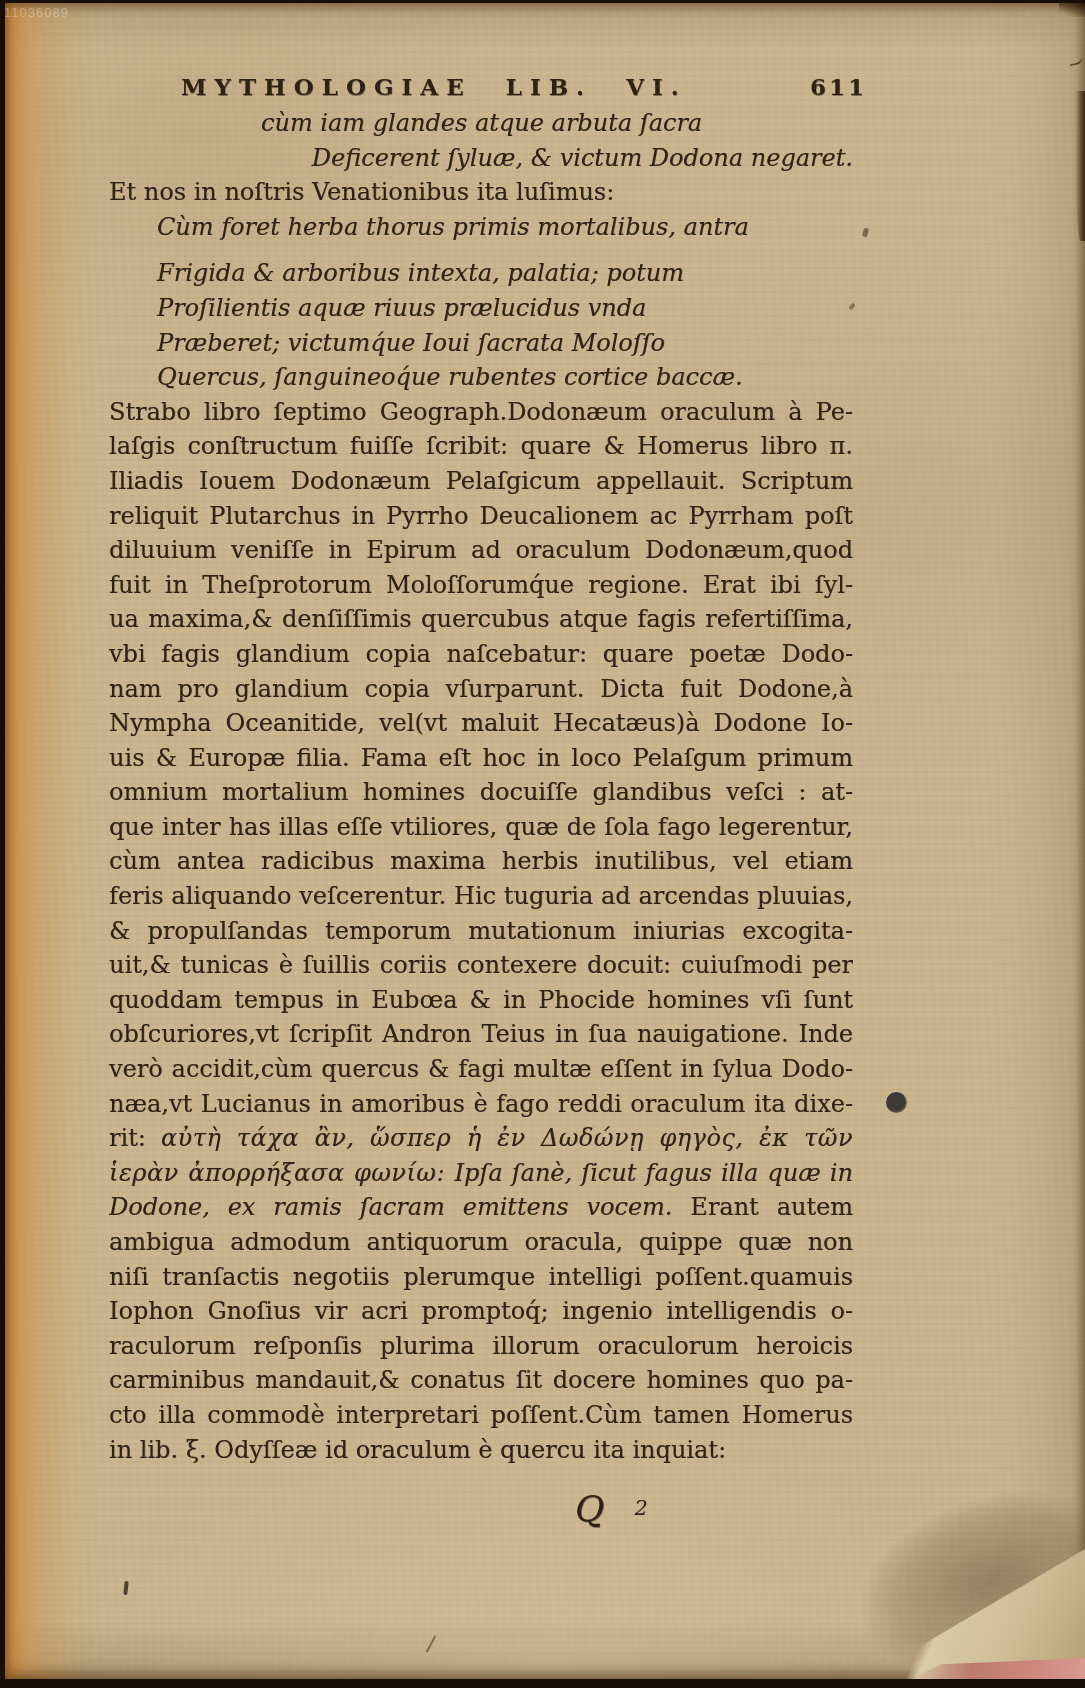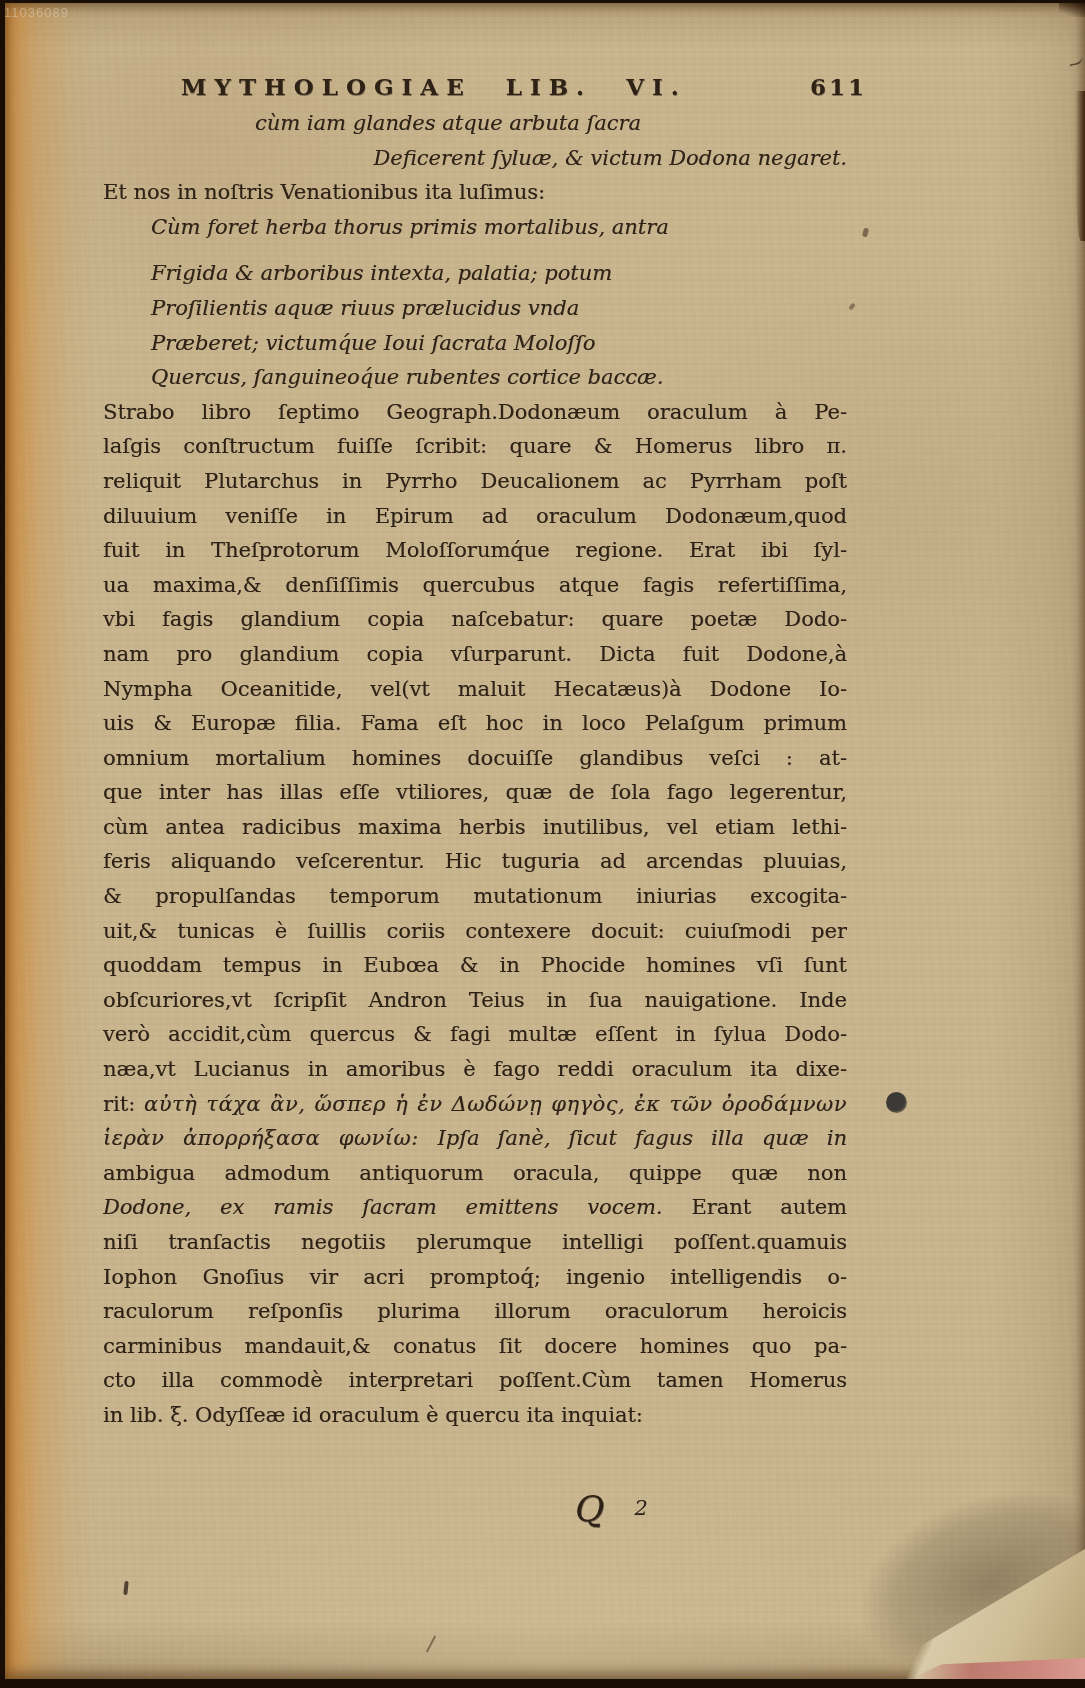--- a/index.html
+++ b/index.html
@@ -51,22 +51,22 @@
   
   .header-row{position:absolute;left:88px;top:70px;width:760px;height:34px;
     color:#2e2217;}
   .header-title{position:absolute;left:88px;top:0;
     font-size:23px;font-weight:bold;letter-spacing:8px;word-spacing:18px;
     text-shadow:0.5px 0.5px 0 rgba(46,34,23,0.45);}
   .header-page{position:absolute;right:-14px;top:0;
     font-size:23px;font-weight:bold;letter-spacing:3px;
     text-shadow:0.5px 0.5px 0 rgba(46,34,23,0.45);}
   .text-column{
-    position:absolute;left:98px;top:103px;width:744px;
-    font-size:21px;line-height:34.6px;color:#2e2217;
+    position:absolute;left:104px;top:103px;width:744px;
+    font-size:24px;line-height:34.6px;color:#2e2217;
     text-shadow:0.4px 0.4px 0 rgba(46,34,23,0.42);
   }
   .line{height:34.6px;overflow:visible;white-space:nowrap;}
   .line.j{white-space:normal;text-align:justify;text-align-last:justify;height:34.6px;overflow:hidden;}
   .seg-i{font-style:italic;}
   .seg-g{font-style:italic;letter-spacing:0.5px;}
   .seg-r{font-style:normal;}
   
   .signature{position:absolute;left:570px;top:1444px;width:160px;color:#2e2217;margin-top:41px;}
   .sig-q{font-size:36px;font-style:italic;text-shadow:0.5px 0.5px 0 rgba(46,34,23,0.5);}
@@ -101,42 +101,43 @@
       <div class="line" style="padding-left: 152px;"><span class="seg-i">cùm iam glandes atque arbuta ſacra</span></div>
       <div class="line" style="padding-left: 16px; text-align: right;"><span class="seg-i">Deficerent ſyluæ, &amp; victum Dodona negaret.</span></div>
       <div class="line"><span class="seg-r">Et nos in noſtris Venationibus ita luſimus:</span></div>
       <div class="line" style="padding-left: 48px;"><span class="seg-i">Cùm foret herba thorus primis mortalibus, antra</span></div>
       <div class="line" style="padding-left: 48px; margin-top: 12px;"><span class="seg-i">Frigida &amp; arboribus intexta, palatia; potum</span></div>
       <div class="line" style="padding-left: 48px;"><span class="seg-i">Proſilientis aquæ riuus prælucidus vnda</span></div>
       <div class="line" style="padding-left: 48px;"><span class="seg-i">Præberet; victumq́ue Ioui ſacrata Moloſſo</span></div>
       <div class="line" style="padding-left: 48px;"><span class="seg-i">Quercus, ſanguineoq́ue rubentes cortice baccæ.</span></div>
       <div class="line j"><span class="seg-r">Strabo libro ſeptimo Geograph.Dodonæum oraculum à Pe-</span></div>
       <div class="line j"><span class="seg-r">laſgis conſtructum fuiſſe ſcribit: quare &amp; Homerus libro π.</span></div>
+      <div class="line j"><span class="seg-r">Iliadis Iouem Dodonæum Pelaſgicum appellauit.  Scriptum</span></div>
       <div class="line j"><span class="seg-r">reliquit Plutarchus in Pyrrho Deucalionem ac Pyrrham poſt</span></div>
       <div class="line j"><span class="seg-r">diluuium veniſſe in Epirum ad oraculum Dodonæum,quod</span></div>
       <div class="line j"><span class="seg-r">fuit in Theſprotorum Moloſſorumq́ue regione.  Erat ibi ſyl-</span></div>
       <div class="line j"><span class="seg-r">ua maxima,&amp; denſiſſimis quercubus atque fagis refertiſſima,</span></div>
       <div class="line j"><span class="seg-r">vbi fagis glandium copia naſcebatur: quare poetæ Dodo-</span></div>
       <div class="line j"><span class="seg-r">nam pro glandium copia vſurparunt.  Dicta fuit Dodone,à</span></div>
       <div class="line j"><span class="seg-r">Nympha Oceanitide, vel(vt maluit Hecatæus)à Dodone Io-</span></div>
       <div class="line j"><span class="seg-r">uis &amp; Europæ filia. Fama eſt hoc in loco Pelaſgum primum</span></div>
       <div class="line j"><span class="seg-r">omnium mortalium homines docuiſſe glandibus veſci : at-</span></div>
       <div class="line j"><span class="seg-r">que inter has illas eſſe vtiliores, quæ de ſola fago legerentur,</span></div>
       <div class="line j"><span class="seg-r">cùm antea radicibus maxima herbis inutilibus, vel etiam lethi-</span></div>
       <div class="line j"><span class="seg-r">feris aliquando veſcerentur.  Hic tuguria ad arcendas pluuias,</span></div>
       <div class="line j"><span class="seg-r">&amp; propulſandas temporum mutationum iniurias excogita-</span></div>
       <div class="line j"><span class="seg-r">uit,&amp; tunicas è ſuillis coriis contexere docuit: cuiuſmodi per</span></div>
       <div class="line j"><span class="seg-r">quoddam tempus in Eubœa &amp; in Phocide homines vſi ſunt</span></div>
       <div class="line j"><span class="seg-r">obſcuriores,vt ſcripſit Andron Teius in ſua nauigatione. Inde</span></div>
       <div class="line j"><span class="seg-r">verò accidit,cùm quercus &amp; fagi multæ eſſent in ſylua Dodo-</span></div>
       <div class="line j"><span class="seg-r">næa,vt Lucianus in amoribus è fago reddi oraculum ita dixe-</span></div>
       <div class="line j"><span class="seg-r">rit:  </span><span class="seg-g">αὐτὴ τάχα ἂν, ὥσπερ ἡ ἐν Δωδώνῃ φηγὸς, ἐκ τῶν ὀροδάμνων</span></div>
       <div class="line j"><span class="seg-g">ἱερὰν ἀπορρήξασα φωνίω: </span><span class="seg-i">Ipſa ſanè, ſicut fagus illa quæ in</span></div>
+      <div class="line j"><span class="seg-i">Dodone, ex ramis ſacram emittens vocem.</span><span class="seg-r">  Erant autem</span></div>
       <div class="line j"><span class="seg-r">ambigua admodum antiquorum oracula, quippe quæ non</span></div>
-      <div class="line j"><span class="seg-i">Dodone, ex ramis ſacram emittens vocem.</span><span class="seg-r">  Erant autem</span></div>
       <div class="line j"><span class="seg-r">niſi tranſactis negotiis plerumque intelligi poſſent.quamuis</span></div>
       <div class="line j"><span class="seg-r">Iophon Gnoſius vir acri promptoq́; ingenio intelligendis o-</span></div>
       <div class="line j"><span class="seg-r">raculorum reſponſis plurima illorum oraculorum heroicis</span></div>
       <div class="line j"><span class="seg-r">carminibus mandauit,&amp; conatus ſit docere homines quo pa-</span></div>
       <div class="line j"><span class="seg-r">cto illa commodè interpretari poſſent.Cùm tamen Homerus</span></div>
       <div class="line"><span class="seg-r">in lib. ξ. Odyſſeæ id oraculum è quercu ita inquiat:</span></div>
     </div>
 
   <div class="signature">
     <span class="sig-q">Q</span><span class="sig-num">2</span>

